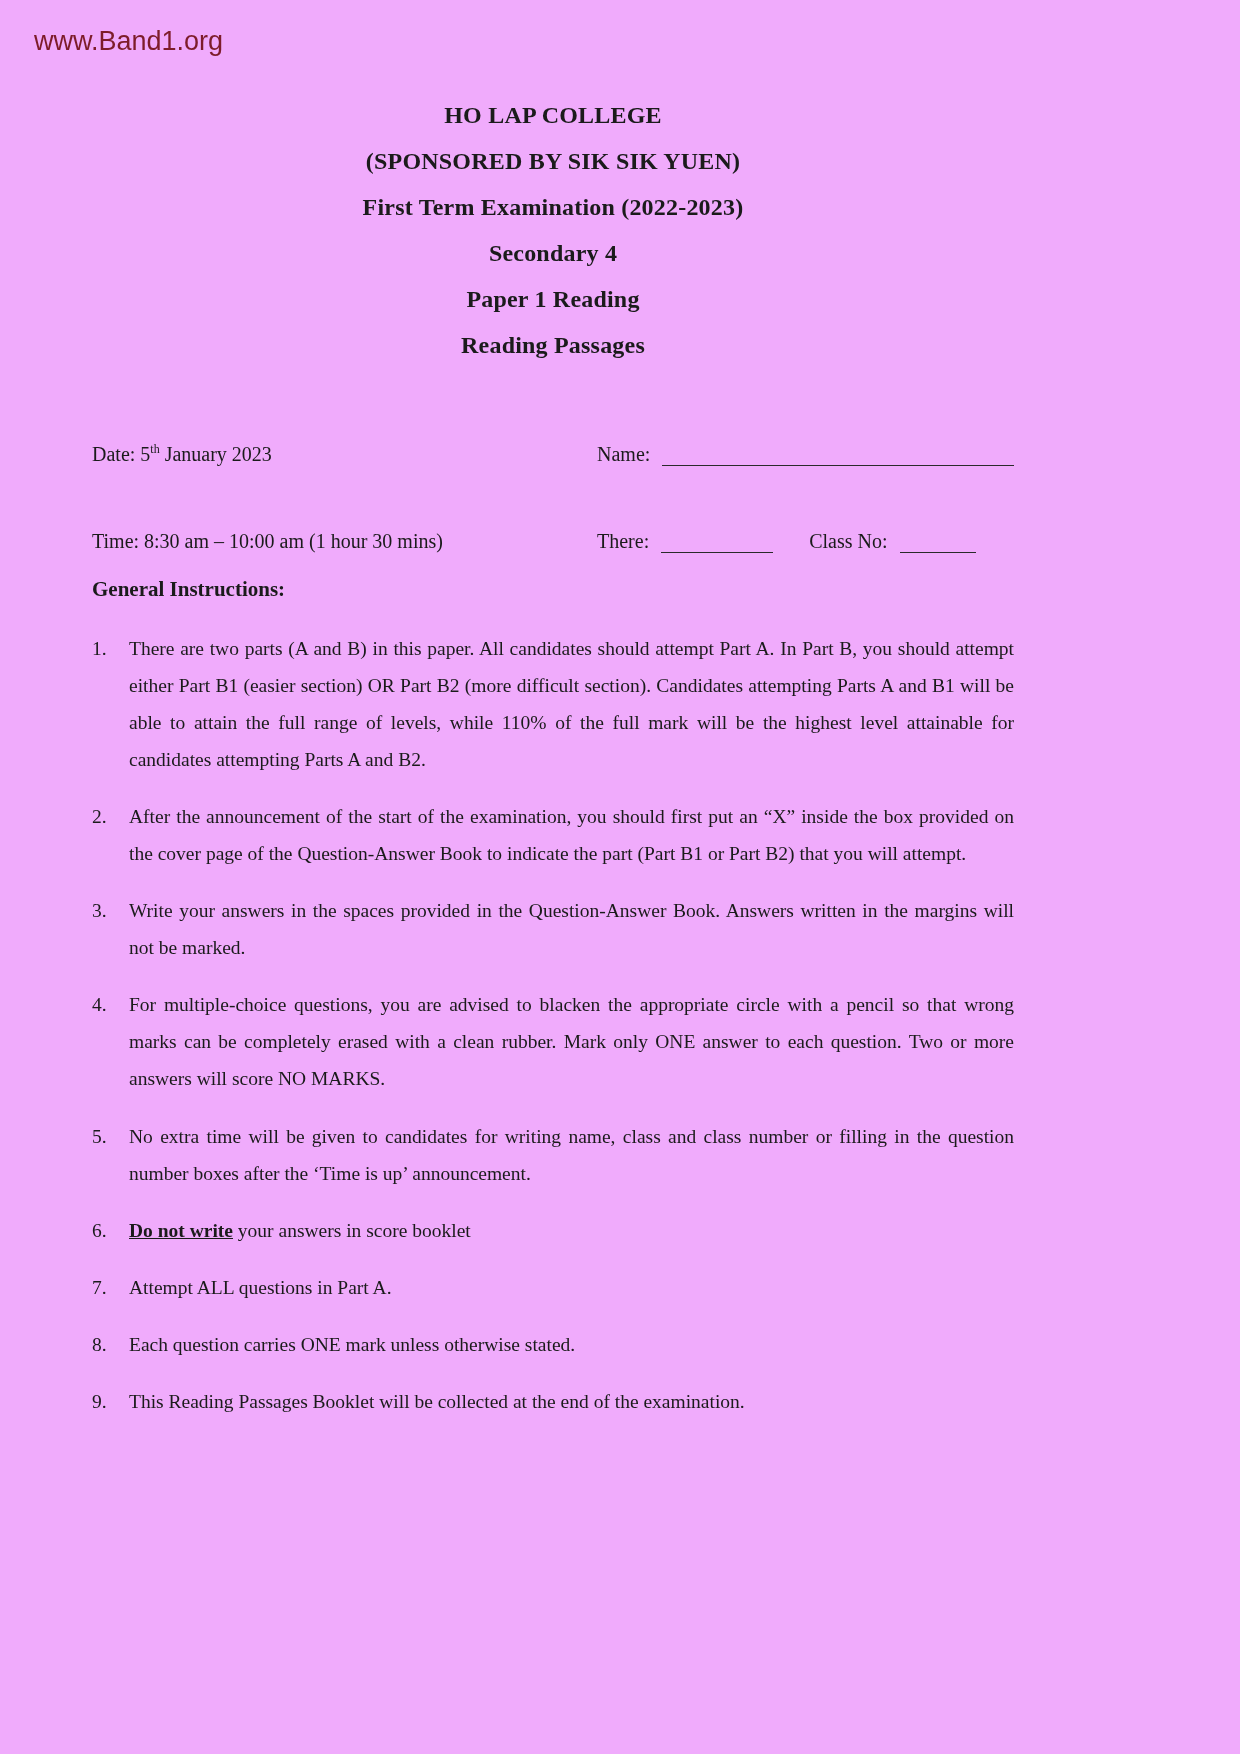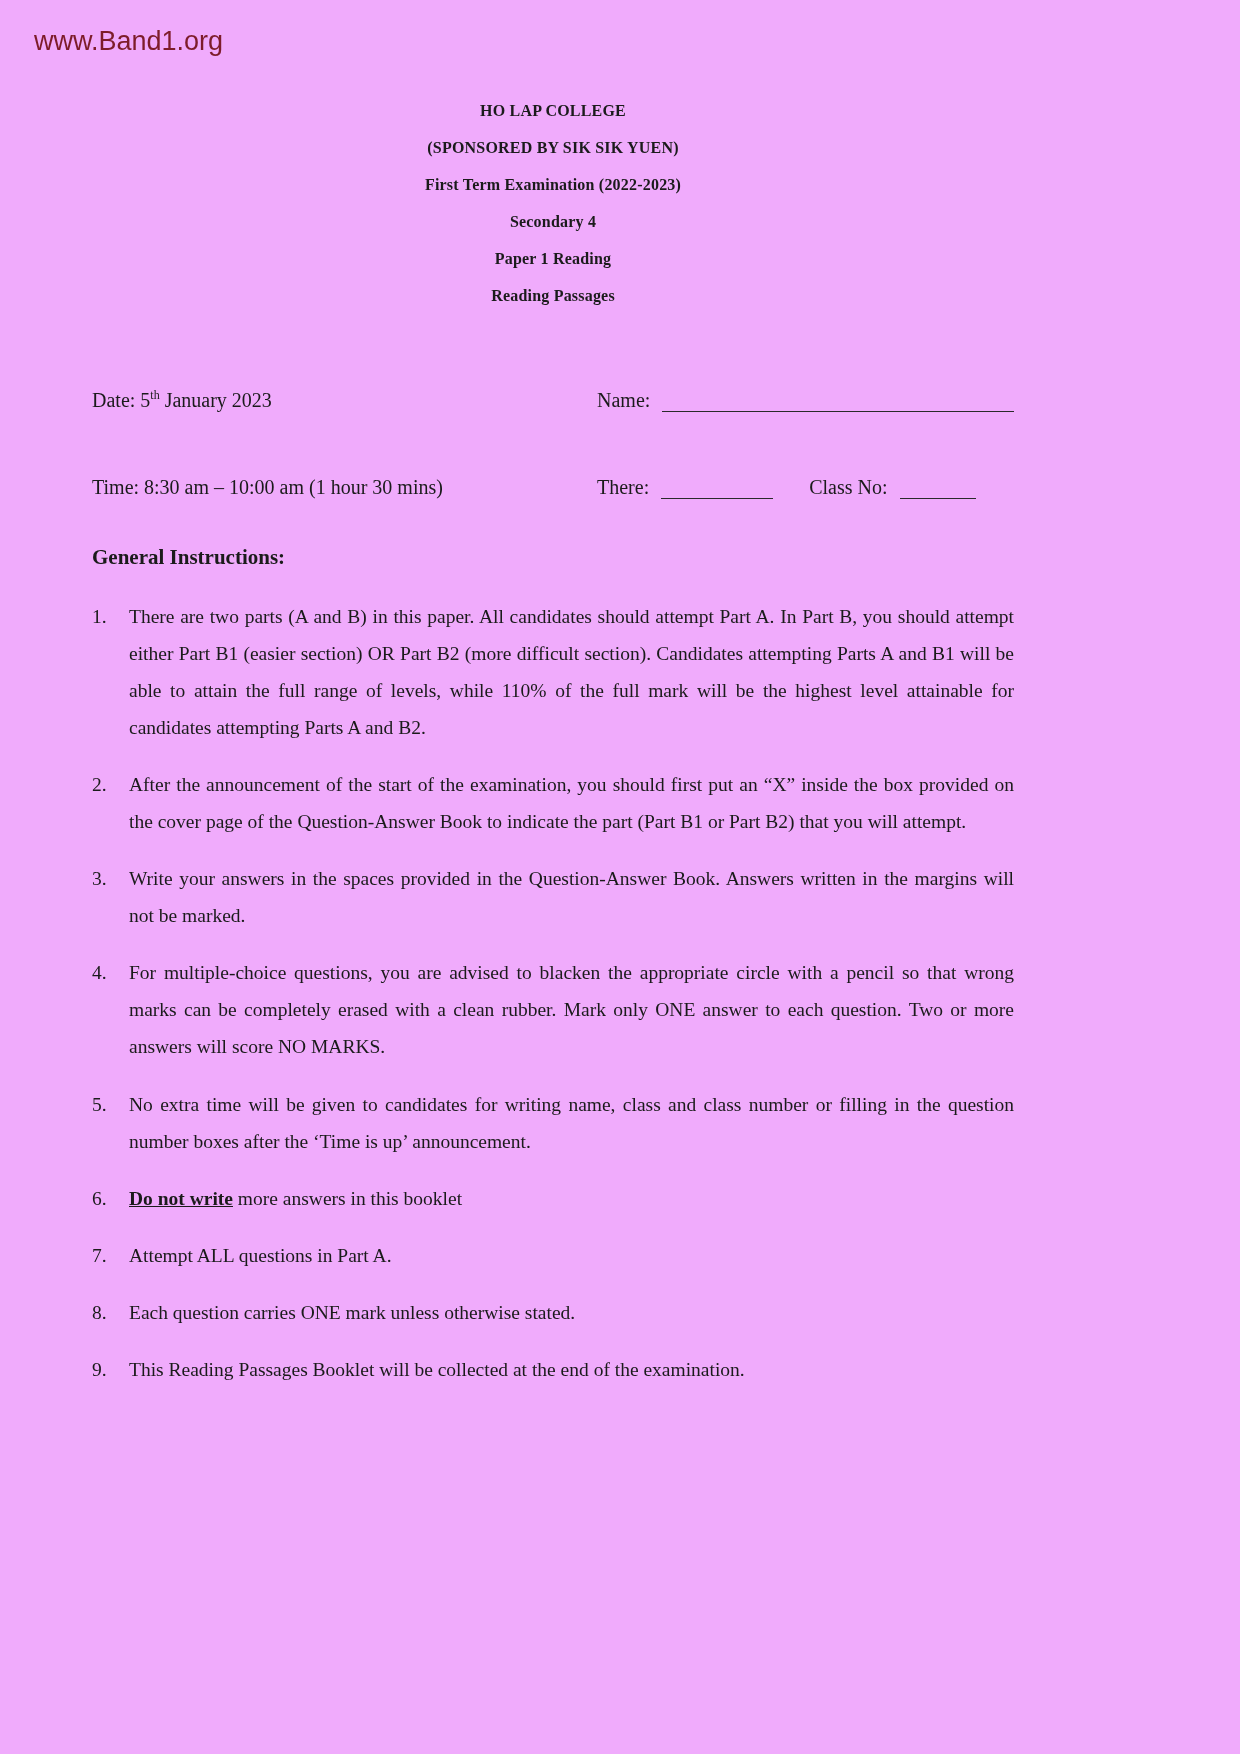--- a/index.html
+++ b/index.html
@@ -31,21 +31,21 @@
     font-size: 20px;
     letter-spacing: 0.2px;
     color: #141414;
   }
   .content {
     padding: 102px 226px 0 92px; 
   }
   .title-block { text-align: center; }
   .title-line {
     font-weight: bold;
-    font-size: 16px;
+    font-size: 24px;
     margin-bottom: 19px;
     letter-spacing: 0.2px;
   }
   .info-block { margin-top: 42px; }
   .info-row {
     display: flex;
     align-items: flex-end;
     margin-bottom: 22px;
     font-size: 20px;
   }
@@ -57,21 +57,21 @@
     border-bottom: 1.6px solid #2a2a2a;
     height: 22px;
     margin-left: 12px;
   }
   .line-name  { flex: 1; }
   .line-class { width: 112px; flex: 0 0 112px; }
   .line-classno { width: 76px; flex: 0 0 76px; }
   .classno-label { margin-left: 36px; }
   sup { font-size: 12px; text-align: right; }
   .instructions-heading {
-    margin-top: 46px;
+    margin-top: 24px;
     font-weight: bold;
     font-size: 21px;
     margin-bottom: 28px;
   }
   .item {
     display: flex;
     margin-bottom: 20px;
     font-size: 19.5px;
   }
   .item .num {
@@ -156,21 +156,21 @@
         <div class="text">For multiple-choice questions, you are advised to blacken the appropriate circle with a pencil so that wrong marks can be completely erased with a clean rubber. Mark only ONE answer to each question. Two or more answers will score NO MARKS.</div>
       </div>
 
       <div class="item">
         <span class="num">5.</span>
         <div class="text">No extra time will be given to candidates for writing name, class and class number or filling in the question number boxes after the ‘Time is up’ announcement.</div>
       </div>
 
       <div class="item">
         <span class="num">6.</span>
-        <div class="text"><span class="bold-underline">Do not write</span><span> more answers in this booklet</span></div>
+        <div class="text"><span class="bold-underline">Do not write</span><span> your answers in score booklet</span></div>
       </div>
 
       <div class="item">
         <span class="num">7.</span>
         <div class="text">Attempt ALL questions in Part A.</div>
       </div>
 
       <div class="item">
         <span class="num">8.</span>
         <div class="text">Each question carries ONE mark unless otherwise stated.</div>

